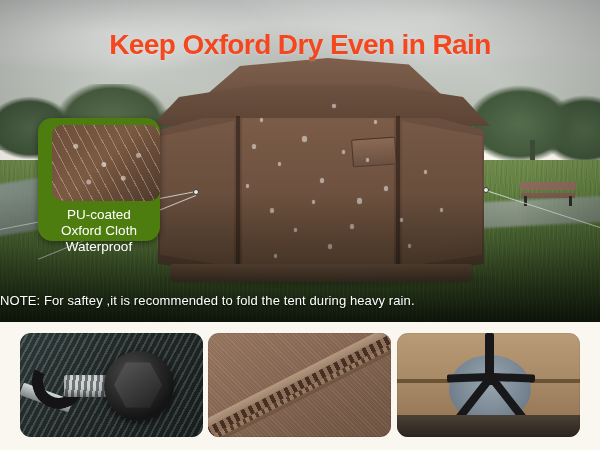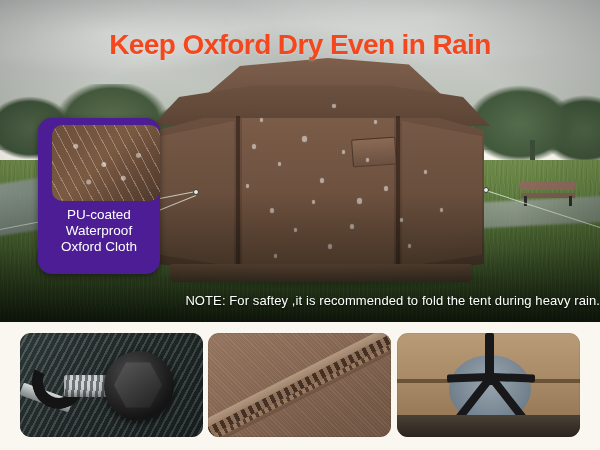--- a/index.html
+++ b/index.html
@@ -127,22 +127,22 @@
   
   .headline{
     position:absolute; left:0; top:29px; width:600px; text-align:center;
     font-size:28px; font-weight:bold; letter-spacing:-.6px;
     color:#F4471E; text-shadow:0 1px 2px rgba(255,255,255,.25);
     font-family:"Liberation Sans", sans-serif;
   }
 
   
   .badge{
-    position:absolute; left:38px; top:118px; width:122px; height:156px;
-    background:#4c1d95; border-radius:14px; padding:7px 14px 6px;
+    position:absolute; left:38px; top:118px; width:122px; height:123px;
+    background:#4d7c0f; border-radius:14px; padding:7px 14px 6px;
     box-shadow:0 2px 6px rgba(0,0,0,.45);
   }
   .badge-img{
     position:relative; width:108px; height:76px; border-radius:10px; overflow:hidden;
     background:linear-gradient(135deg,#6d4e3a 0%,#7c5a42 45%,#4e382a 100%);
   }
   .badge-img:after{
     content:""; position:absolute; inset:0;
     background:
       repeating-linear-gradient(62deg, rgba(255,255,255,.28) 0 1px, rgba(255,255,255,0) 1px 9px),
@@ -151,21 +151,21 @@
       radial-gradient(circle at 66% 70%, rgba(255,255,255,.5) 0 2px, rgba(255,255,255,0) 3px),
       radial-gradient(circle at 80% 40%, rgba(255,255,255,.45) 0 2px, rgba(255,255,255,0) 3px),
       radial-gradient(circle at 34% 75%, rgba(255,255,255,.45) 0 2px, rgba(255,255,255,0) 3px);
   }
   .badge-text{
     margin-top:6px; text-align:center; color:#fff; font-size:13.5px; line-height:1.17;
   }
 
   
   .note{
-    position:absolute; left:0; top:293px; width:600px; text-align:right;
+    position:absolute; left:0; top:293px; width:600px; text-align:left;
     color:#fff; font-size:13px; letter-spacing:.1px;
     text-shadow:0 1px 2px rgba(0,0,0,.75);
   }
 
   
   .thumbs{ position:absolute; left:0; top:322px; width:600px; height:128px; background:#FAF6F0; }
   .thumb{ position:absolute; top:11px; width:183px; height:104px; border-radius:11px; overflow:hidden; }
   .t1{ left:20px; }
   .t2{ left:208px; }
   .t3{ left:397px; }
@@ -292,22 +292,22 @@
     <div class="anchor" style="left:483px;top:187px;"></div>
 
     <div class="hero-vig"></div>
 
     <div class="headline">Keep Oxford Dry Even in Rain</div>
 
     <div class="badge">
       <div class="badge-img"></div>
       <div class="badge-text">
         <div>PU-coated</div>
+        <div>Oxford Cloth</div>
         <div>Waterproof</div>
-        <div>Oxford Cloth</div>
       </div>
     </div>
 
     <div class="note">NOTE: For saftey ,it is recommended to fold the tent during heavy rain.</div>
   </div>
 
   <div class="thumbs">
 
     <div class="thumb t1">
       <div class="carbon"></div>

